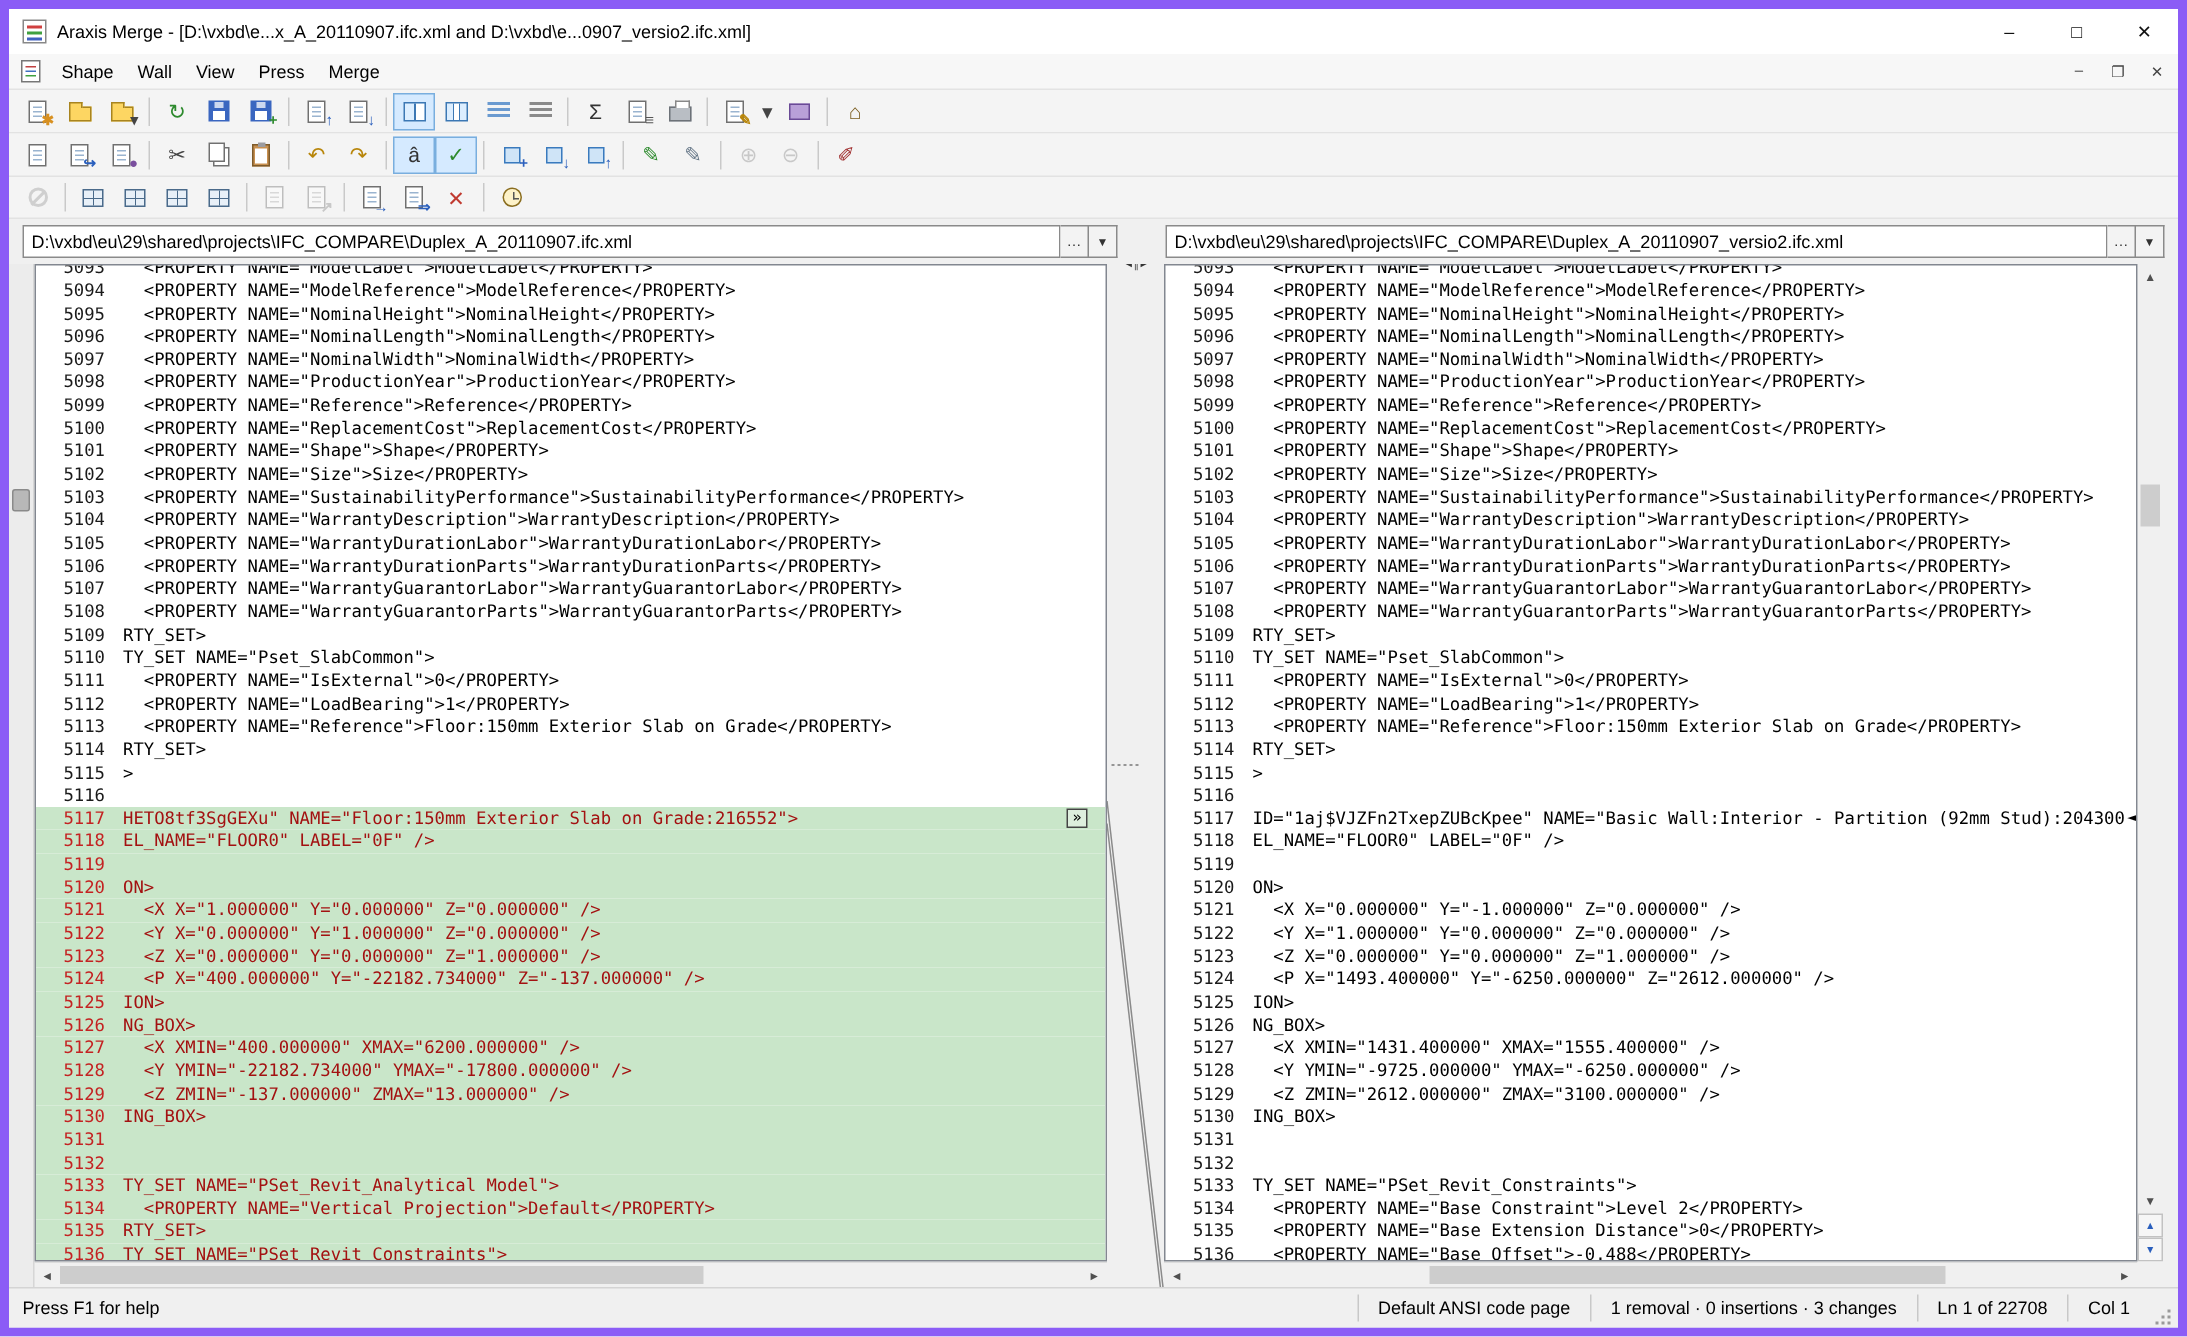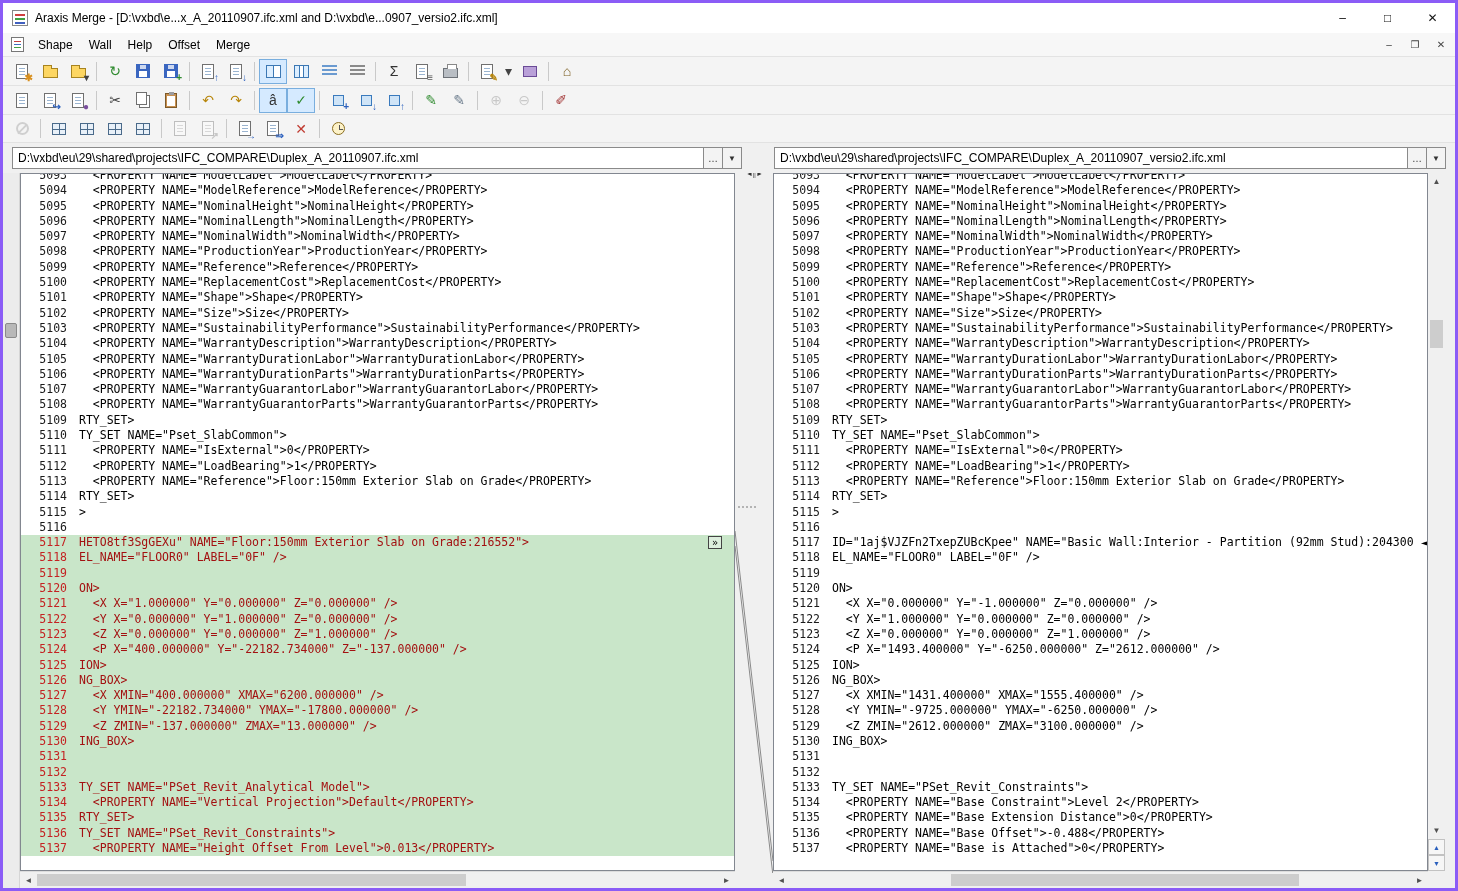--- a/index.html
+++ b/index.html
@@ -1,18 +1,18 @@
 <!DOCTYPE html>
 <html><head>
 <meta charset="utf-8">
 <style>
   * { margin:0; padding:0; box-sizing:border-box; }
   html,body { width:1458px; height:891px; overflow:hidden; }
   body { font-family:"Liberation Sans",sans-serif; font-size:12px; color:#000; background:#f0f0f0; }
-  .window { width:1458px; height:891px; display:flex; flex-direction:column; border:3px solid #8b5cf6; background:#f0f0f0; }
+  .window { width:1458px; height:891px; display:flex; flex-direction:column; border:6px solid #8b5cf6; background:#f0f0f0; }
   .spacer { flex:1; }
 
   
   .titlebar { height:30px; background:#fff; display:flex; align-items:center; flex:none; }
   .app-icon { width:16px; height:16px; margin:0 7px 0 9px; background:#fff; border:1px solid #888; position:relative; flex:none; }
   .app-icon::before { content:""; position:absolute; left:2px; top:3px; width:10px; height:2px; background:#d04040; box-shadow:0 4px 0 #40a040, 0 8px 0 #4060c0; }
   .title { font-size:12px; color:#000; white-space:nowrap; }
   .cap-btn { width:45px; height:30px; border:none; background:transparent; font-size:12px; color:#111; display:flex; align-items:center; justify-content:center; font-family:inherit; }
 
   
@@ -126,22 +126,22 @@
     <button class="cap-btn">–</button>
     <button class="cap-btn">□</button>
     <button class="cap-btn">✕</button>
   </div>
 
   <div class="menubar">
     <span class="doc-icon"></span>
     <nav id="menu-items">
         <span class="menu-item">Shape</span>
         <span class="menu-item">Wall</span>
-        <span class="menu-item">Help</span>
-        <span class="menu-item">Offset</span>
+        <span class="menu-item">View</span>
+        <span class="menu-item">Press</span>
         <span class="menu-item">Merge</span>
       </nav>
     <span class="spacer"></span>
     <button class="child-btn">–</button>
     <button class="child-btn">❐</button>
     <button class="child-btn">✕</button>
   </div>
 
   <div class="toolbar" id="tb1">
       <button class="tb-btn">
@@ -573,14 +573,23 @@
           <div id="v-thumb"></div>
         </div>
       <button class="sb-btn">▼</button>
       <button class="nav-btn">▲</button>
       <button class="nav-btn">▼</button>
       <div class="v-corner"></div>
     </div>
     <div class="right-strip"></div>
   </div>
 
+  <div class="statusbar">
+    <span class="st-help">Press F1 for help</span>
+    <span class="spacer"></span>
+    <span class="st-cell">Default ANSI code page</span>
+    <span class="st-cell">1 removal · 0 insertions · 3 changes</span>
+    <span class="st-cell">Ln 1 of 22708</span>
+    <span class="st-cell">Col 1</span>
+    <span class="grip"></span>
+  </div>
 
 </div>
 
 </body></html>

